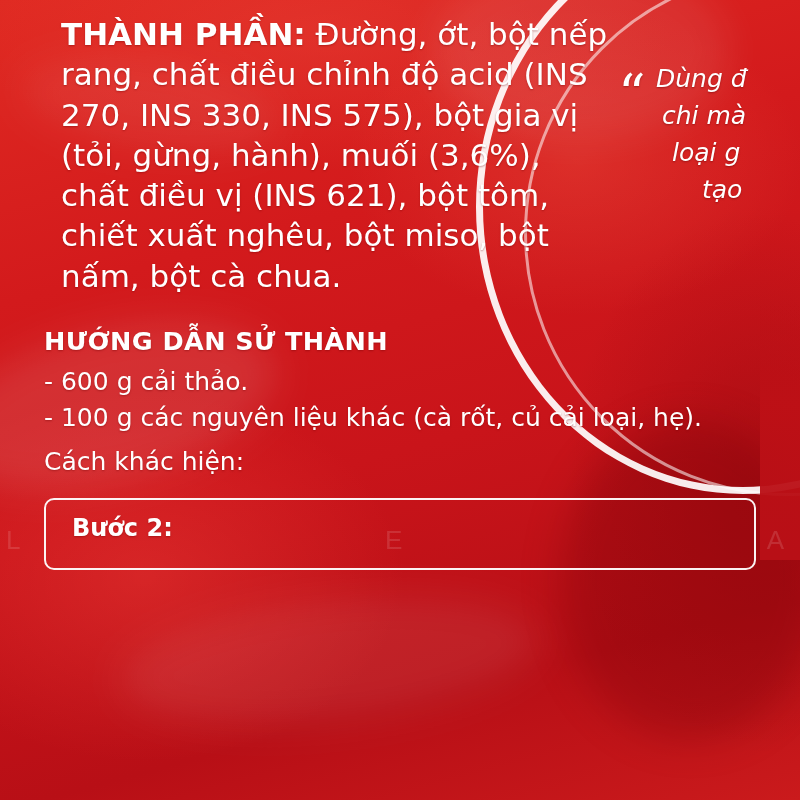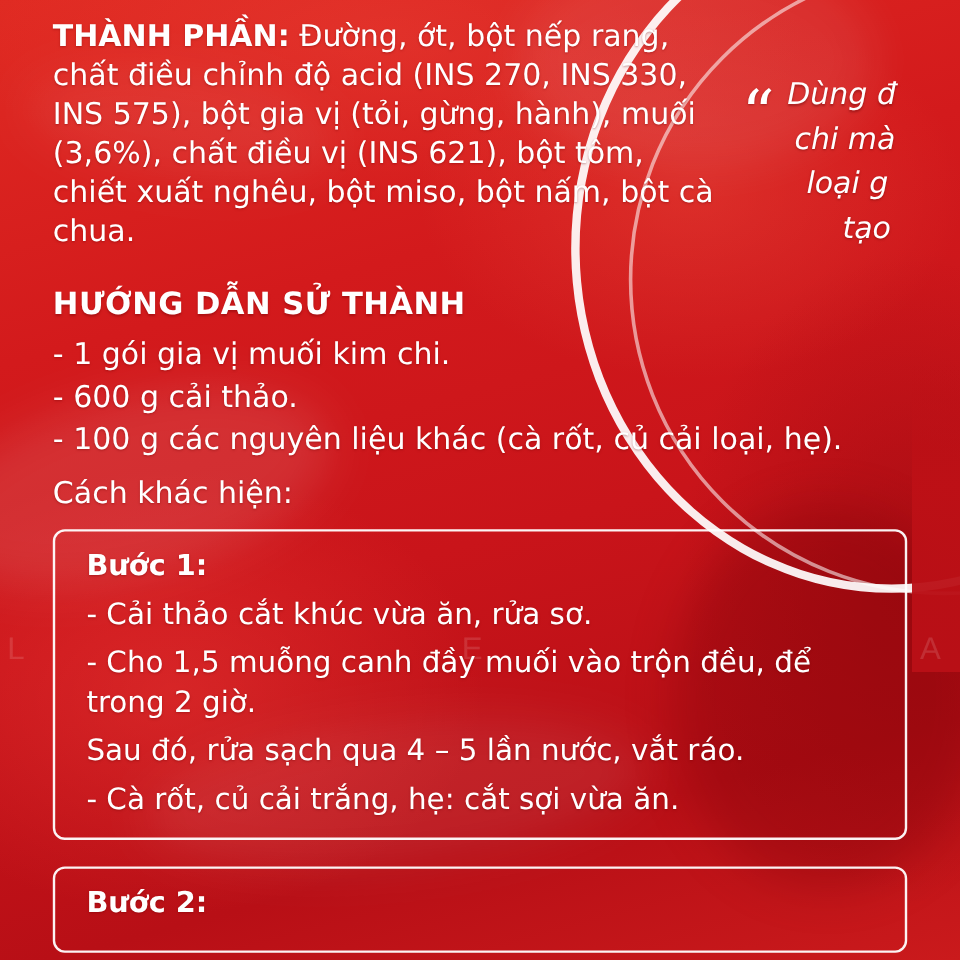--- a/index.html
+++ b/index.html
@@ -124,23 +124,24 @@
     position: absolute;
     left: 44px;
     top: 0;
     width: 712px;
     color: #ffffff;
     text-shadow: 0 1px 2px rgba(110,0,6,0.40);
   }
 
   .ingredients {
     margin-top: 8px;
-    font-size: 25px;
+    font-size: 31px;
     line-height: 1.30;
     max-width: 556px;
+    margin-left: 17px;
   }
   .ingredients .lead {
     font-weight: bold;
   }
   .ingredients p {
     margin: 0;
   }
 
   .usage-heading {
     margin-top: 30px;
@@ -236,34 +237,26 @@
 
   <div class="content">
 
     <div class="ingredients" style="margin-top:14px;">
       <p><span class="lead">THÀNH PHẦN:</span><span> Đường, ớt, bột nếp rang, chất điều chỉnh độ acid (INS 270, INS 330, INS 575), bột gia vị (tỏi, gừng, hành), muối (3,6%), chất điều vị (INS 621), bột tôm, chiết xuất nghêu, bột miso, bột nấm, bột cà chua.</span></p>
     </div>
 
     <div class="usage-heading">HƯỚNG DẪN SỬ THÀNH</div>
 
     <div class="usage-intro">
-      <p>- 1 gói gia vị muối kim chi.</p>
       <p>- 600 g cải thảo.</p>
       <p>- 100 g các nguyên liệu khác (cà rốt, củ cải loại, hẹ).</p>
     </div>
 
     <div class="subhead">Cách khác hiện:</div>
 
-    <div class="step-box box1">
-      <div class="step-title">Bước 1:</div>
-      <p>- Cải thảo cắt khúc vừa ăn, rửa sơ.</p>
-      <p>- Cho 1,5 muỗng canh đầy muối vào trộn đều, để trong 2 giờ.</p>
-      <p>Sau đó, rửa sạch qua 4 – 5 lần nước, vắt ráo.</p>
-      <p>- Cà rốt, củ cải trắng, hẹ: cắt sợi vừa ăn.</p>
-    </div>
 
     <div class="step-box box2">
       <div class="step-title">Bước 2:</div>
 
     </div>
 
   </div>
 </div>
 
 </body></html>

